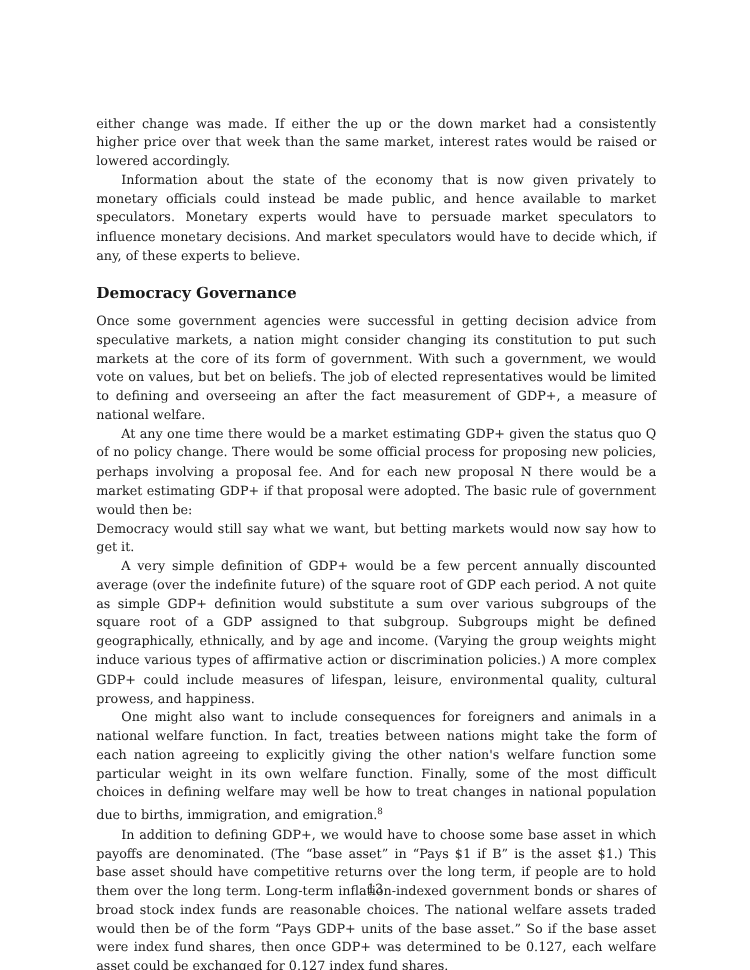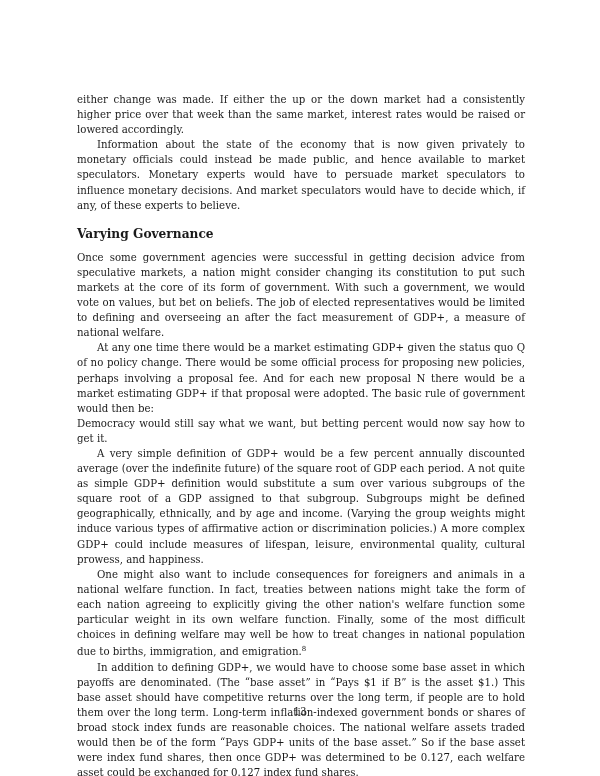--- a/index.html
+++ b/index.html
@@ -13,23 +13,23 @@
   .pagenum { position:absolute; top:706px; left:0; width:600px; text-align:center; font-size:10.2px; }
   sup { font-size:7px; }
 </style>
 </head>
 <body>
 
 <div class="page">
   <p>either change was made. If either the up or the down market had a consistently higher price over that week than the same market, interest rates would be raised or lowered accordingly.</p>
   <p class="indent">Information about the state of the economy that is now given privately to monetary officials could instead be made public, and hence available to market speculators. Monetary experts would have to persuade market speculators to influence monetary decisions. And market speculators would have to decide which, if any, of these experts to believe.</p>
 
-  <h2>Varying Governance</h2>
+  <h2>Democracy Governance</h2>
   <p>Once some government agencies were successful in getting decision advice from speculative markets, a nation might consider changing its constitution to put such markets at the core of its form of government. With such a government, we would vote on values, but bet on beliefs. The job of elected representatives would be limited to defining and overseeing an after the fact measurement of GDP+, a measure of national welfare.</p>
   <p class="indent">At any one time there would be a market estimating GDP+ given the status quo Q of no policy change. There would be some official process for proposing new policies, perhaps involving a proposal fee. And for each new proposal N there would be a market estimating GDP+ if that proposal were adopted. The basic rule of government would then be:</p>
-  <p>Democracy would still say what we want, but betting percent would now say how to get it.</p>
+  <p>Democracy would still say what we want, but betting markets would now say how to get it.</p>
   <p class="indent">A very simple definition of GDP+ would be a few percent annually discounted average (over the indefinite future) of the square root of GDP each period. A not quite as simple GDP+ definition would substitute a sum over various subgroups of the square root of a GDP assigned to that subgroup. Subgroups might be defined geographically, ethnically, and by age and income. (Varying the group weights might induce various types of affirmative action or discrimination policies.) A more complex GDP+ could include measures of lifespan, leisure, environmental quality, cultural prowess, and happiness.</p>
   <p class="indent"><span>One might also want to include consequences for foreigners and animals in a national welfare function. In fact, treaties between nations might take the form of each nation agreeing to explicitly giving the other nation's welfare function some particular weight in its own welfare function. Finally, some of the most difficult choices in defining welfare may well be how to treat changes in national population due to births, immigration, and emigration.</span><sup>8</sup></p>
   <p class="indent">In addition to defining GDP+, we would have to choose some base asset in which payoffs are denominated. (The “base asset” in “Pays $1 if B” is the asset $1.) This base asset should have competitive returns over the long term, if people are to hold them over the long term. Long-term inflation-indexed government bonds or shares of broad stock index funds are reasonable choices. The national welfare assets traded would then be of the form “Pays GDP+ units of the base asset.” So if the base asset were index fund shares, then once GDP+ was determined to be 0.127, each welfare asset could be exchanged for 0.127 index fund shares.</p>
 
 </div>
 
 <div class="pagenum">13</div>
 
 </body></html>

